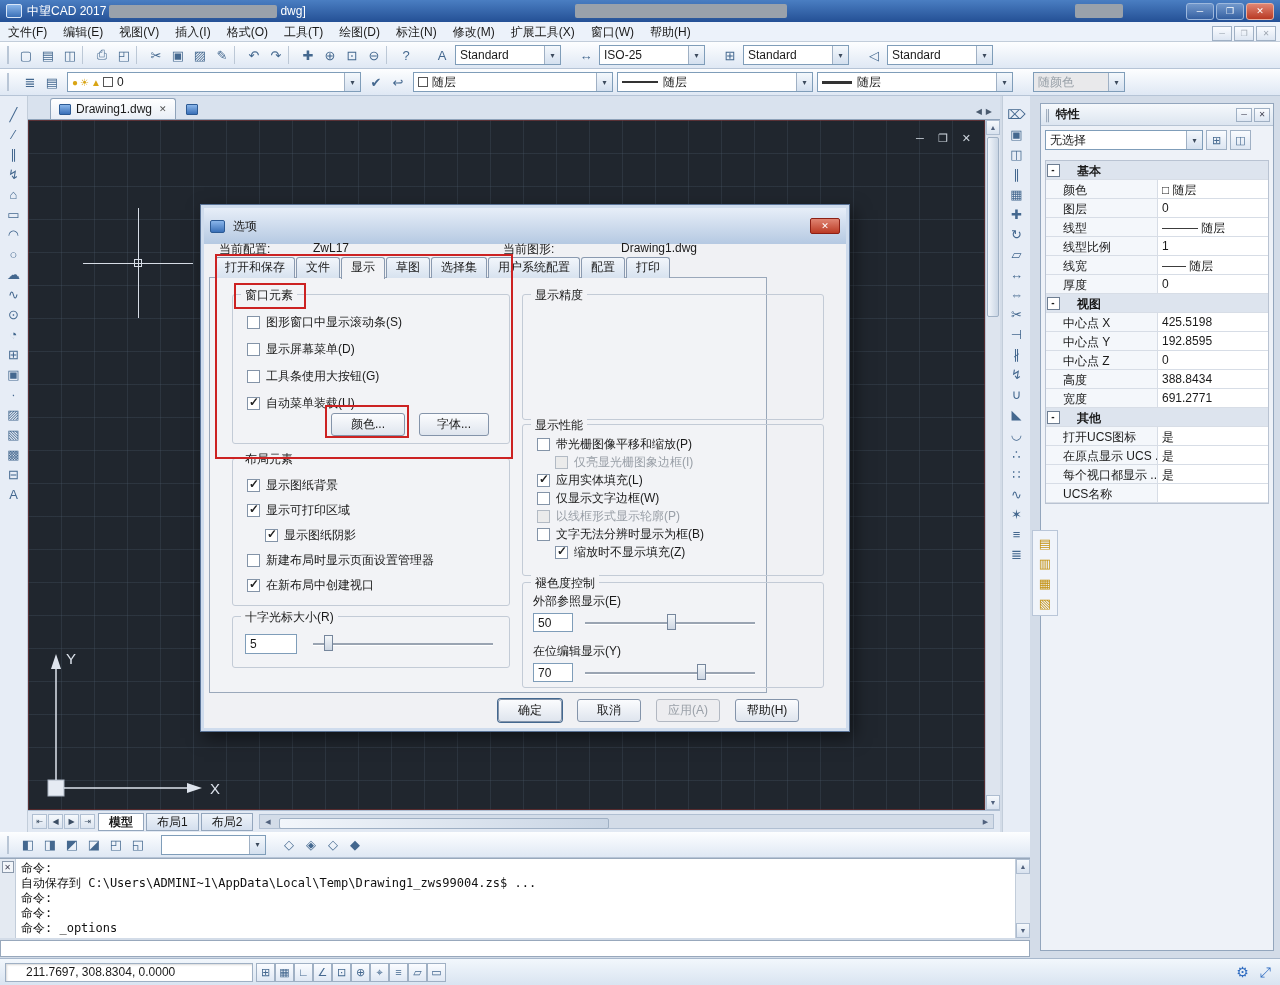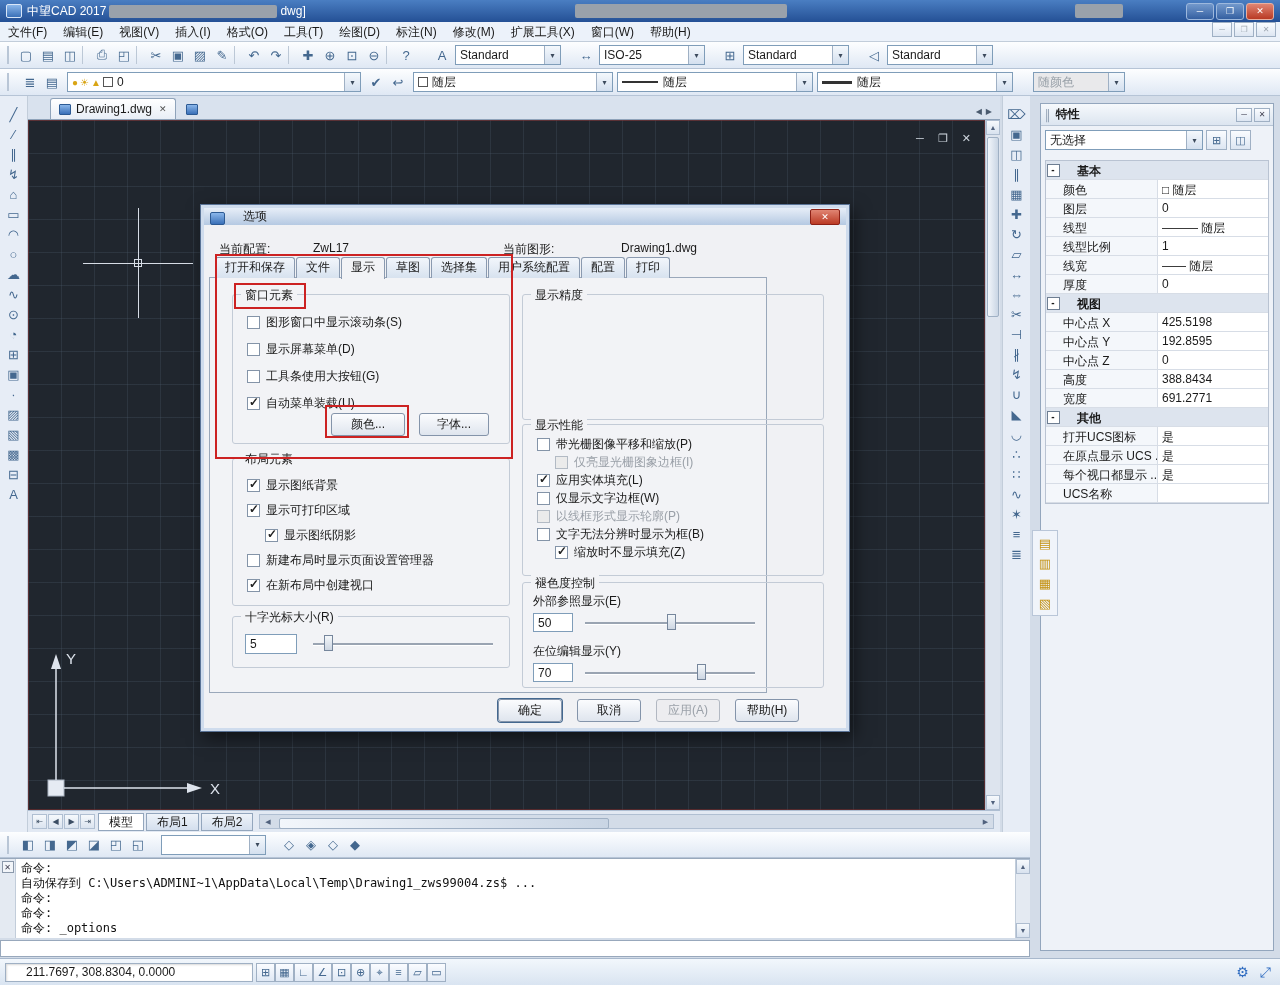--- a/index.html
+++ b/index.html
@@ -10,21 +10,21 @@
 .app-icon{width:16px;height:14px;background:linear-gradient(#8ab6ea,#3a70b8);border:1px solid #d8e6f8;border-radius:2px;margin-right:5px;flex:none}
 #title-text{font-size:12px}
 .censor{background:#99a1ab;border-radius:2px;height:13px;display:inline-block}
 #cens-inline{width:168px;margin:0 3px}
 #cens-a{position:absolute;left:575px;top:4px;width:212px;height:14px}
 #cens-b{position:absolute;left:1075px;top:4px;width:48px;height:14px}
 .win-btns{margin-left:auto;display:flex;gap:2px}
 .win-btn{width:28px;height:17px;border:1px solid #9db8dd;border-radius:3px;background:linear-gradient(rgba(255,255,255,.25),rgba(255,255,255,.05));display:flex;align-items:center;justify-content:center;font-size:9px;color:#fff}
 .win-btn.close{background:linear-gradient(#e08573,#b93a24);border-color:#e8b0a0}
 
-#menubar{position:absolute;left:0;top:22px;width:1280px;height:20px;background:#ecf2fa;border-bottom:1px solid #c2cdda;display:flex;align-items:flex-start}
+#menubar{position:absolute;left:0;top:22px;width:1280px;height:20px;background:#ecf2fa;border-bottom:1px solid #c2cdda;display:flex;align-items:flex-end}
 #menu-items{display:flex;height:100%}
 .menu-item{padding:0 8px;line-height:20px;font-size:12px}
 .mdi-btns{margin-left:auto;display:flex;gap:2px;padding-right:4px}
 .mdi-btn{width:20px;height:15px;border:1px solid #9fb0c4;background:linear-gradient(#fafcff,#dde6f2);display:flex;align-items:center;justify-content:center;font-size:8px;color:#44506078}
 
 .tbar{background:linear-gradient(#fdfeff,#dfe8f4);border-bottom:1px solid #b6c4d6;display:flex;align-items:center}
 #toolbar1{position:absolute;left:0;top:42px;width:1280px;height:27px;padding-left:4px}
 #toolbar2{position:absolute;left:0;top:69px;width:1280px;height:27px;padding-left:4px;gap:4px}
 .grip{width:5px;height:18px;border-left:2px solid #b9c6d6;margin:0 3px;flex:none}
 .icon-row{display:flex;align-items:center}
@@ -60,21 +60,21 @@
 .ch-v{position:absolute;left:0;top:-55px;width:1px;height:110px;background:#d7dde6}
 .ch-box{position:absolute;left:-4px;top:-4px;width:8px;height:8px;border:1px solid #d7dde6}
 #ucs{position:absolute;left:10px;bottom:12px}
 #vscroll{position:absolute;left:957px;top:24px;width:15px;height:690px;background:#dde4ee;border-left:1px solid #b6c2d2;display:flex;flex-direction:column}
 .sb-btn{height:15px;display:flex;align-items:center;justify-content:center;font-size:7px;color:#51central627e;background:linear-gradient(#f6f9fc,#d8e2ef);border:1px solid #aebdd0;color:#51627e}
 .sb-thumb{flex:none;height:180px;margin:2px 1px;background:linear-gradient(90deg,#f2f6fb,#c9d5e4);border:1px solid #9fb0c4;border-radius:2px}
 .sb-fill{flex:1}
 #layout-bar{position:absolute;left:0;top:714px;width:100%;height:22px;background:#e2e9f3;border-top:1px solid #aebed2;display:flex;align-items:center;padding-left:4px}
 .nav-btn{width:15px;height:15px;display:flex;align-items:center;justify-content:center;font-size:8px;color:#3c4e64;border:1px solid #b0bfd2;background:linear-gradient(#f6f9fc,#dbe4f0);margin-right:1px;flex:none}
 .ltab{padding:0 10px;height:18px;line-height:17px;border:1px solid #93a6bd;background:linear-gradient(#eef3f9,#d4dfee);margin-left:2px;font-size:12px;flex:none}
-.ltab.active{background:#fff;font-weight:normal}
+.ltab.active{background:#fff;font-weight:bold}
 #hscroll{flex:1;height:15px;margin:0 6px;background:#d3dce8;border:1px solid #b0bfd2;position:relative}
 #hscroll .sb-thumb{position:absolute;left:18px;top:1px;width:45%;height:11px}
 #hscroll .hs-btn{position:absolute;top:0;width:15px;height:13px;font-size:7px;color:#51627e;display:flex;align-items:center;justify-content:center}
 
 #vp-toolbar{position:absolute;left:0;top:832px;width:1030px;height:26px;padding-left:4px;gap:2px}
 
 #cmd-hist{position:absolute;left:0;top:858px;width:1030px;height:80px;background:#fff;border-top:1px solid #98a8bc;display:flex}
 #cmd-gutter{width:16px;background:#e4eaf2;border-right:1px solid #c2cdda;display:flex;justify-content:center;padding-top:2px}
 #cmd-close{width:12px;height:12px;border:1px solid #8b99ab;background:#f2f5f9;font-size:8px;display:flex;align-items:center;justify-content:center;color:#445}
 #cmd-lines{flex:1;padding:2px 5px;font-family:"DejaVu Sans Mono",monospace;font-size:12px;line-height:15px;color:#111;overflow:hidden}
@@ -100,21 +100,21 @@
 .prow{display:flex;height:19px;border-bottom:1px solid #d7dde6;font-size:12px;align-items:stretch}
 .pexp{display:none;width:14px;align-items:center;justify-content:center}
 .pexp::before{content:"-";width:11px;height:11px;border:1px solid #6e7e92;background:#fff;font-size:10px;line-height:9px;text-align:center}
 .prow.group{background:#dde4ee;font-weight:bold}
 .prow.group .pexp{display:flex}
 .plabel{width:112px;padding:2px 17px;border-right:1px solid #d7dde6;background:#f4f7fb;white-space:nowrap;overflow:hidden}
 .prow.group .plabel{background:transparent;border-right:none}
 .pvalue{flex:1;padding:2px 4px;background:#fff;white-space:nowrap;overflow:hidden}
 
 #dialog{position:absolute;left:200px;top:204px;width:650px;height:528px;background:#f0f1f4;border:1px solid #5a7396;box-shadow:inset 0 0 0 3px #cfdced,4px 6px 16px rgba(0,0,0,.5);z-index:50}
-.dlg-title{position:absolute;left:3px;top:3px;right:3px;height:17px;background:linear-gradient(#e7eef8,#b5c9e2);display:flex;align-items:flex-end;padding:0 6px;gap:18px;font-size:12px}
+.dlg-title{position:absolute;left:3px;top:3px;right:3px;height:36px;background:linear-gradient(#e7eef8,#b5c9e2);display:flex;align-items:center;padding:0 6px;gap:8px;font-size:12px}
 .dlg-ico{width:15px;height:13px;background:linear-gradient(#8ab6ea,#3a70b8);border:1px solid #2c5a94;border-radius:2px;flex:none}
 .dlg-close{margin-left:auto;width:30px;height:16px;background:linear-gradient(#e08573,#bb3a24);border:1px solid #8d2015;border-radius:2px;color:#fff;font-size:9px;display:flex;align-items:center;justify-content:center}
 .dlg-hdr{position:absolute;left:0;top:36px;width:100%;height:15px;font-size:12px}
 .dlg-hdr span{position:absolute;white-space:nowrap}
 #dh-l1{left:18px}#dh-v1{left:112px}#dh-l2{left:302px}#dh-v2{left:420px}
 .dlg-tabs{position:absolute;left:14px;top:52px;height:21px;display:flex;z-index:2}
 .dtab{padding:0 9px;line-height:19px;border:1px solid #8a9ab0;border-bottom:none;border-radius:3px 3px 0 0;background:linear-gradient(#f2f6fb,#d7e2ef);margin-right:1px;font-size:12px}
 .dtab.active{background:#f2f3f6;height:22px;position:relative}
 .dlg-page{position:absolute;left:8px;top:72px;width:558px;height:416px;border:1px solid #9aa8ba;background:#f2f3f6}
 .gbox{position:absolute;border:1px solid #c3cbd6;border-radius:3px}

